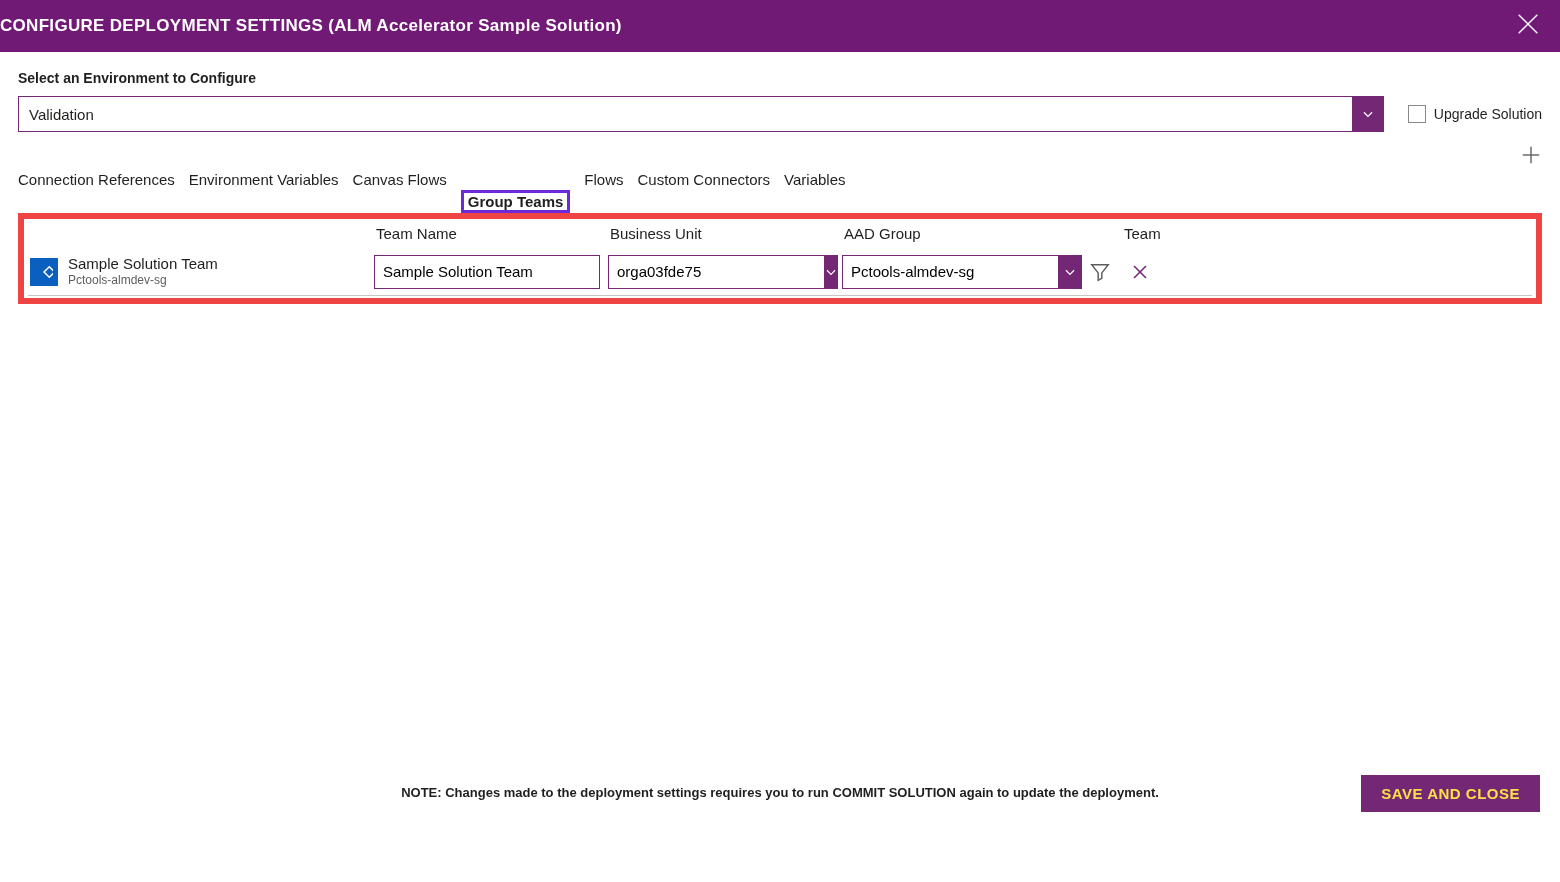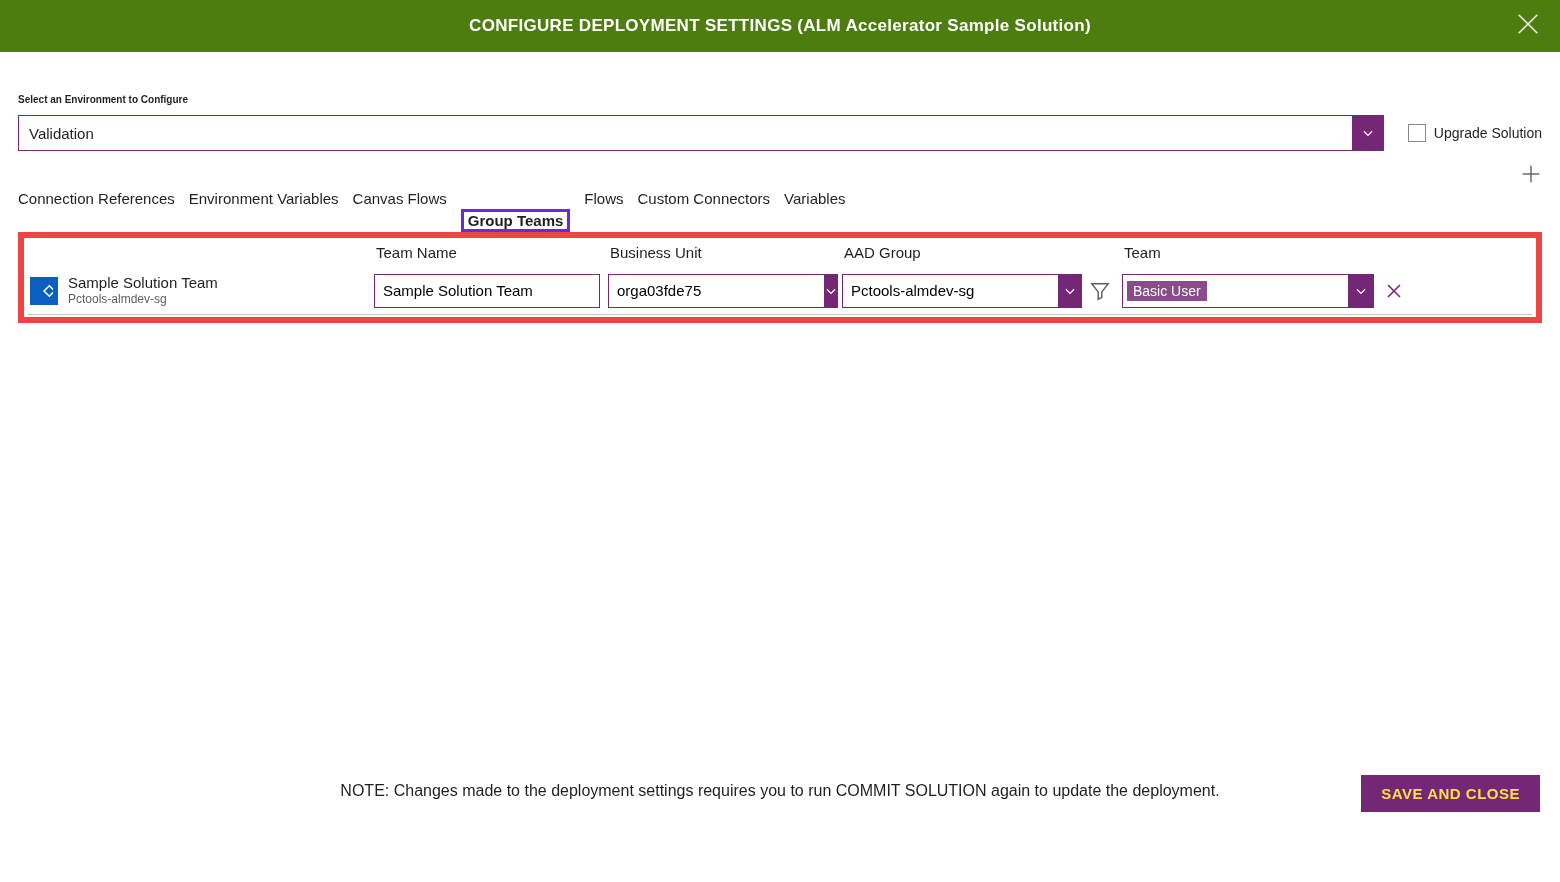--- a/index.html
+++ b/index.html
@@ -1,23 +1,23 @@
 <!DOCTYPE html>
 <html><head>
 <meta charset="utf-8">
 <style>
   * { box-sizing: border-box; margin: 0; padding: 0; }
   body { font-family: "Segoe UI", Arial, sans-serif; font-size: 14px; color: #201f1e; background: #fff; width: 1560px; height: 882px; overflow: hidden; }
-  .header { background: #4d7c0f; height: 52px; display: flex; align-items: center; justify-content: center; position: relative; }
+  .header { background: #701a75; height: 52px; display: flex; align-items: center; position: relative; }
   .header-title { color: #fff; font-weight: 600; font-size: 17px; letter-spacing: 0.3px; }
   .close-x { position: absolute; right: 18px; top: 10px; color: #fff; font-size: 28px; font-weight: 300; cursor: pointer; }
   .close-x svg { width: 28px; height: 28px; stroke: #fff; stroke-width: 1.2; fill: none; }
 
   .content { padding: 18px 18px 0 18px; }
-  .section-label { font-weight: 600; font-size: 10px; margin: 24px 0 10px 0; }
+  .section-label { font-weight: 600; font-size: 14px; margin: 0 0 10px 0; }
 
   .env-row { display: flex; align-items: center; gap: 24px; margin-bottom: 14px; }
   .env-select { flex: 1; display: flex; height: 36px; }
   .env-select-input { flex: 1; border: 1px solid #742774; border-right: none; padding: 0 10px; font-size: 15px; color: #201f1e; outline: none; }
   .env-select-arrow { width: 32px; background: #742774; display: flex; align-items: center; justify-content: center; cursor: pointer; }
   .chev-down { width: 14px; height: 14px; }
   .chev-down polyline { fill: none; stroke: #fff; stroke-width: 2; }
 
   .checkbox-wrap { display: flex; align-items: center; gap: 8px; white-space: nowrap; font-size: 14px; }
   .checkbox { width: 18px; height: 18px; border: 1.5px solid #8a8886; background: #fff; cursor: pointer; }
@@ -63,21 +63,21 @@
 
   .filter-icon { width: 28px; height: 28px; display: flex; align-items: center; justify-content: center; cursor: pointer; }
   .filter-icon svg { width: 22px; height: 22px; }
   .filter-icon svg path { fill: none; stroke: #605e5c; stroke-width: 1.6; }
 
   .del-x { width: 28px; height: 28px; display: flex; align-items: center; justify-content: center; cursor: pointer; margin-left: 4px; }
   .del-x svg { width: 18px; height: 18px; }
   .del-x svg line { stroke: #742774; stroke-width: 2.2; }
 
   .footer { position: absolute; left: 0; right: 0; bottom: 82px; text-align: center; }
-  .note { font-size: 16px; color: #201f1e; font-weight: 400; }
+  .note { font-size: 13px; color: #201f1e; font-weight: 700; }
 
   .save-btn { position: absolute; right: 20px; bottom: 70px; background: #742774; color: #fde047; font-weight: 600; font-size: 15px; letter-spacing: 0.5px; border: none; padding: 10px 20px; cursor: pointer; }
 </style>
 </head>
 <body>
 
 <div class="header">
   <div class="header-title">CONFIGURE DEPLOYMENT SETTINGS (ALM Accelerator Sample Solution)</div>
   <div class="close-x">
     <svg viewBox="0 0 24 24">
@@ -177,32 +177,20 @@
       </div>
 
       <div class="col-filter">
         <div class="filter-icon">
           <svg viewBox="0 0 24 24">
               <path d="M3 4h18l-7 9v6l-4 2v-8z"></path>
             </svg>
         </div>
       </div>
 
-      <div class="col-roles">
-        <div class="cell-input-wrap">
-          <div class="roles-display">
-            <span class="roles-tag">Basic User</span>
-          </div>
-          <div class="cell-arrow">
-            <svg class="chev-down" viewBox="0 0 24 24">
-                <polyline points="5 9 12 16 19 9"></polyline>
-              </svg>
-          </div>
-        </div>
-      </div>
 
       <div class="col-del">
         <div class="del-x">
           <svg viewBox="0 0 24 24">
               <line x1="4" y1="4" x2="20" y2="20"></line>
               <line x1="20" y1="4" x2="4" y2="20"></line>
             </svg>
         </div>
       </div>
     </div>

